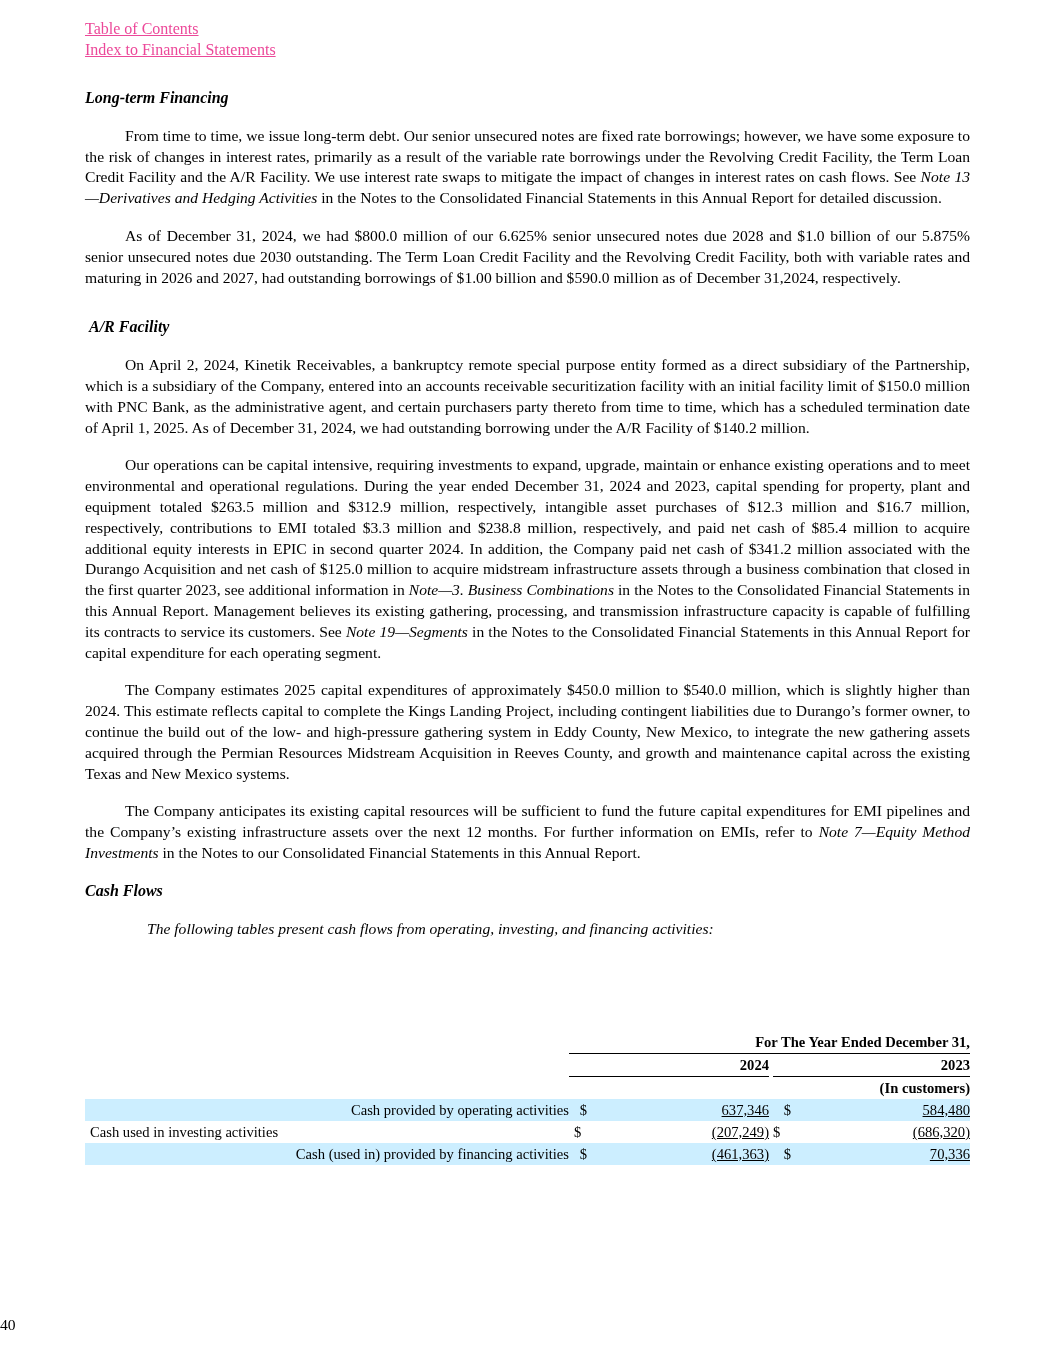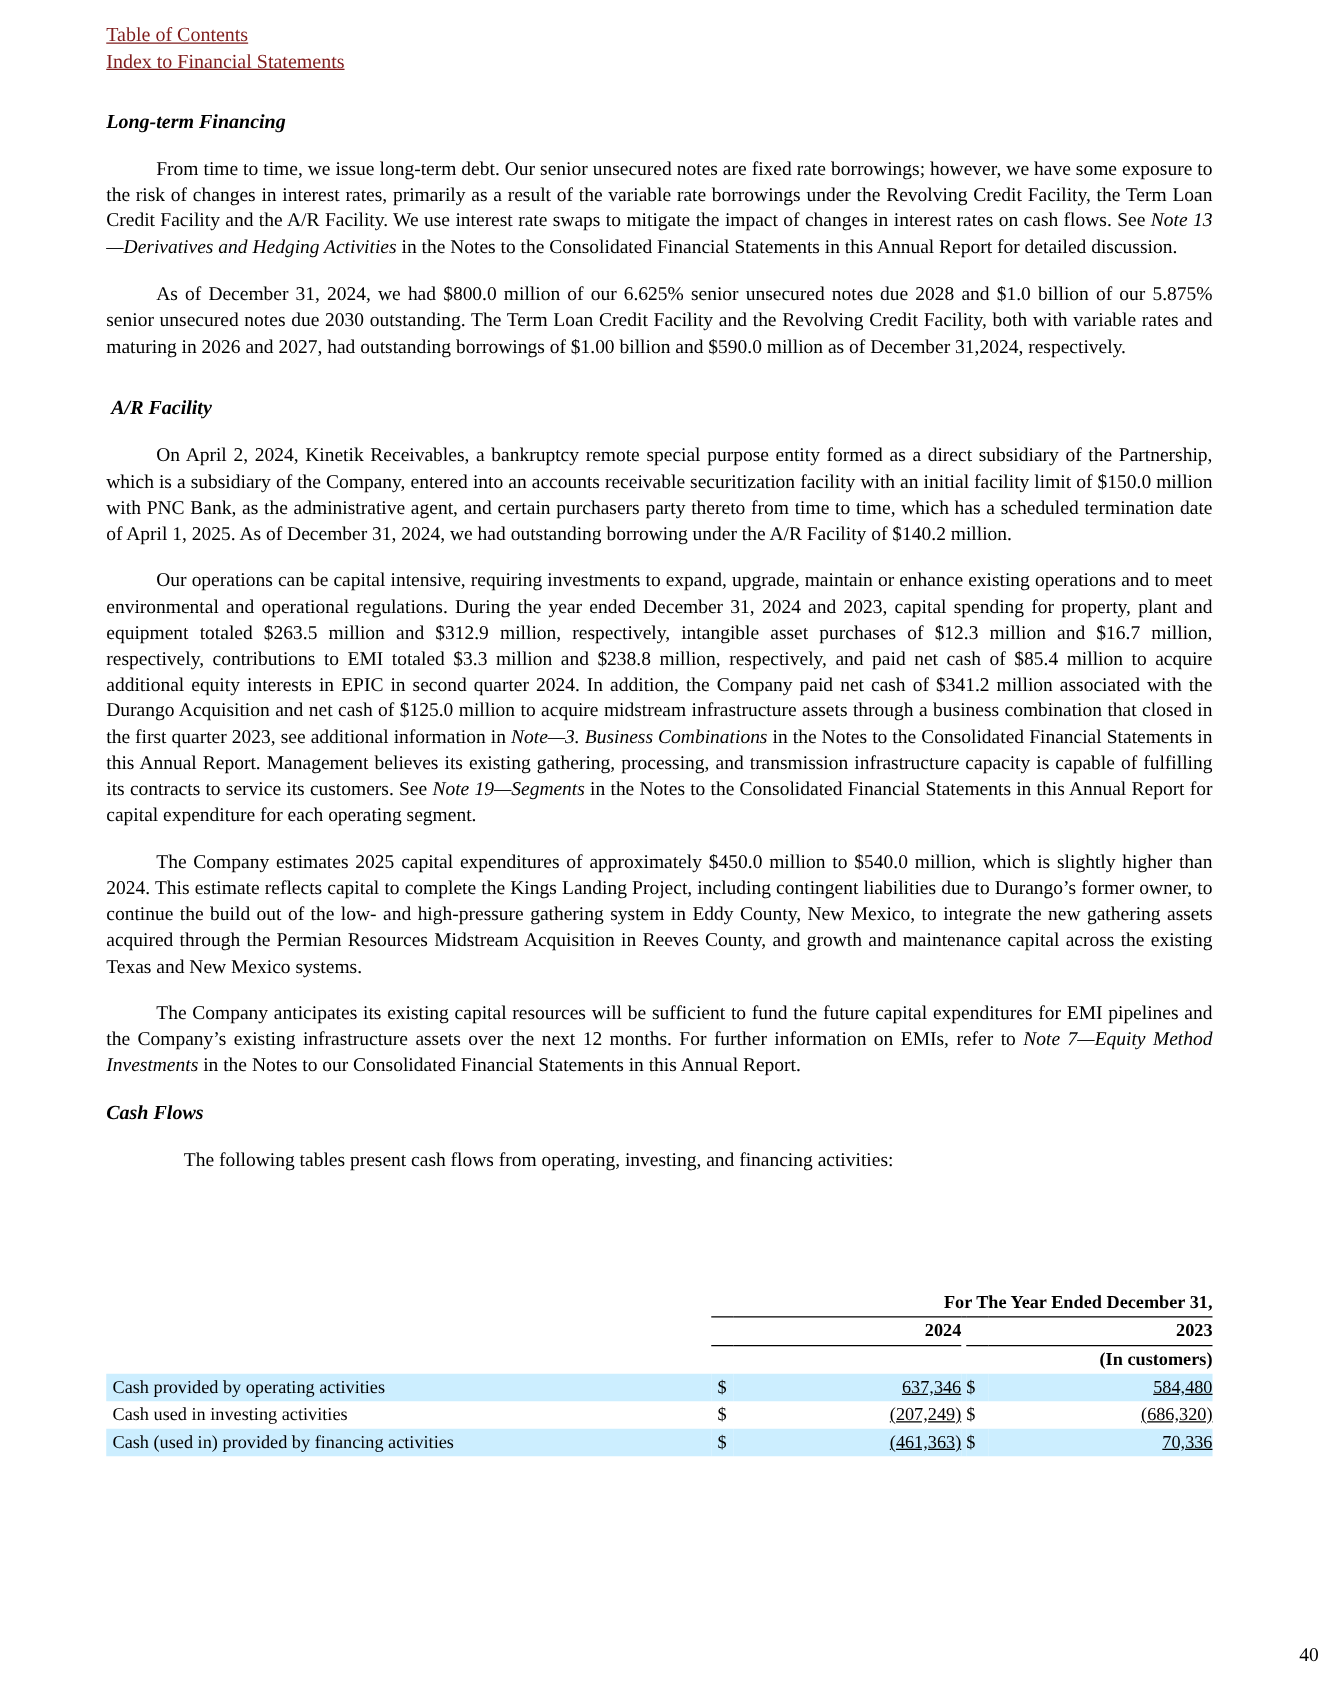--- a/index.html
+++ b/index.html
@@ -13,60 +13,60 @@
     line-height: 20.8px;
   }
   .page {
     position: absolute;
     left: 85px;
     top: 19px;
     width: 885px;
   }
   a.navlink {
     display: block;
-    color: #7f1d1d;
+    color: #ec4899;
     text-decoration: underline;
     font-size: 16px;
     line-height: 20.5px;
   }
   h3.section {
     font-weight: bold;
     font-style: italic;
     font-size: 16px;
     margin: 0;
   }
   p.body {
     margin: 0;
     text-align: justify;
     text-indent: 40px;
   }
   p.body i { font-style: italic; }
-  .intro { text-indent: 62px; margin: 0; }
+  .intro { text-indent: 62px; margin: 0; font-style: italic; }
 
   table.cf {
     position: absolute;
     left: 85px;
     top: 1031px;
     width: 885px;
     border-collapse: collapse;
     font-size: 14.6px;
     line-height: 20px;
   }
   table.cf td { padding: 0; height: 22px; white-space: nowrap; }
   .hdr { font-weight: bold; text-align: right; }
   .bb { border-bottom: 1.5px solid #000; }
-  .row-shade td { background: #cceeff; }
+  .row-shade td { background: #cceeff; text-align: right; }
   .lbl { padding-left: 5px !important; }
   .num { text-align: right; text-decoration: underline; }
   .cur { padding-left: 5px !important; }
   .pagenum {
     position: absolute;
     left: 0; width: 1055px;
     top: 1315px;
-    text-align: right;
+    text-align: left;
     font-size: 15.6px;
   }
 </style>
 </head>
 <body>
 
 <div class="page">
   <a class="navlink" href="#">Table of Contents</a>
   <a class="navlink" href="#">Index to Financial Statements</a>
 

